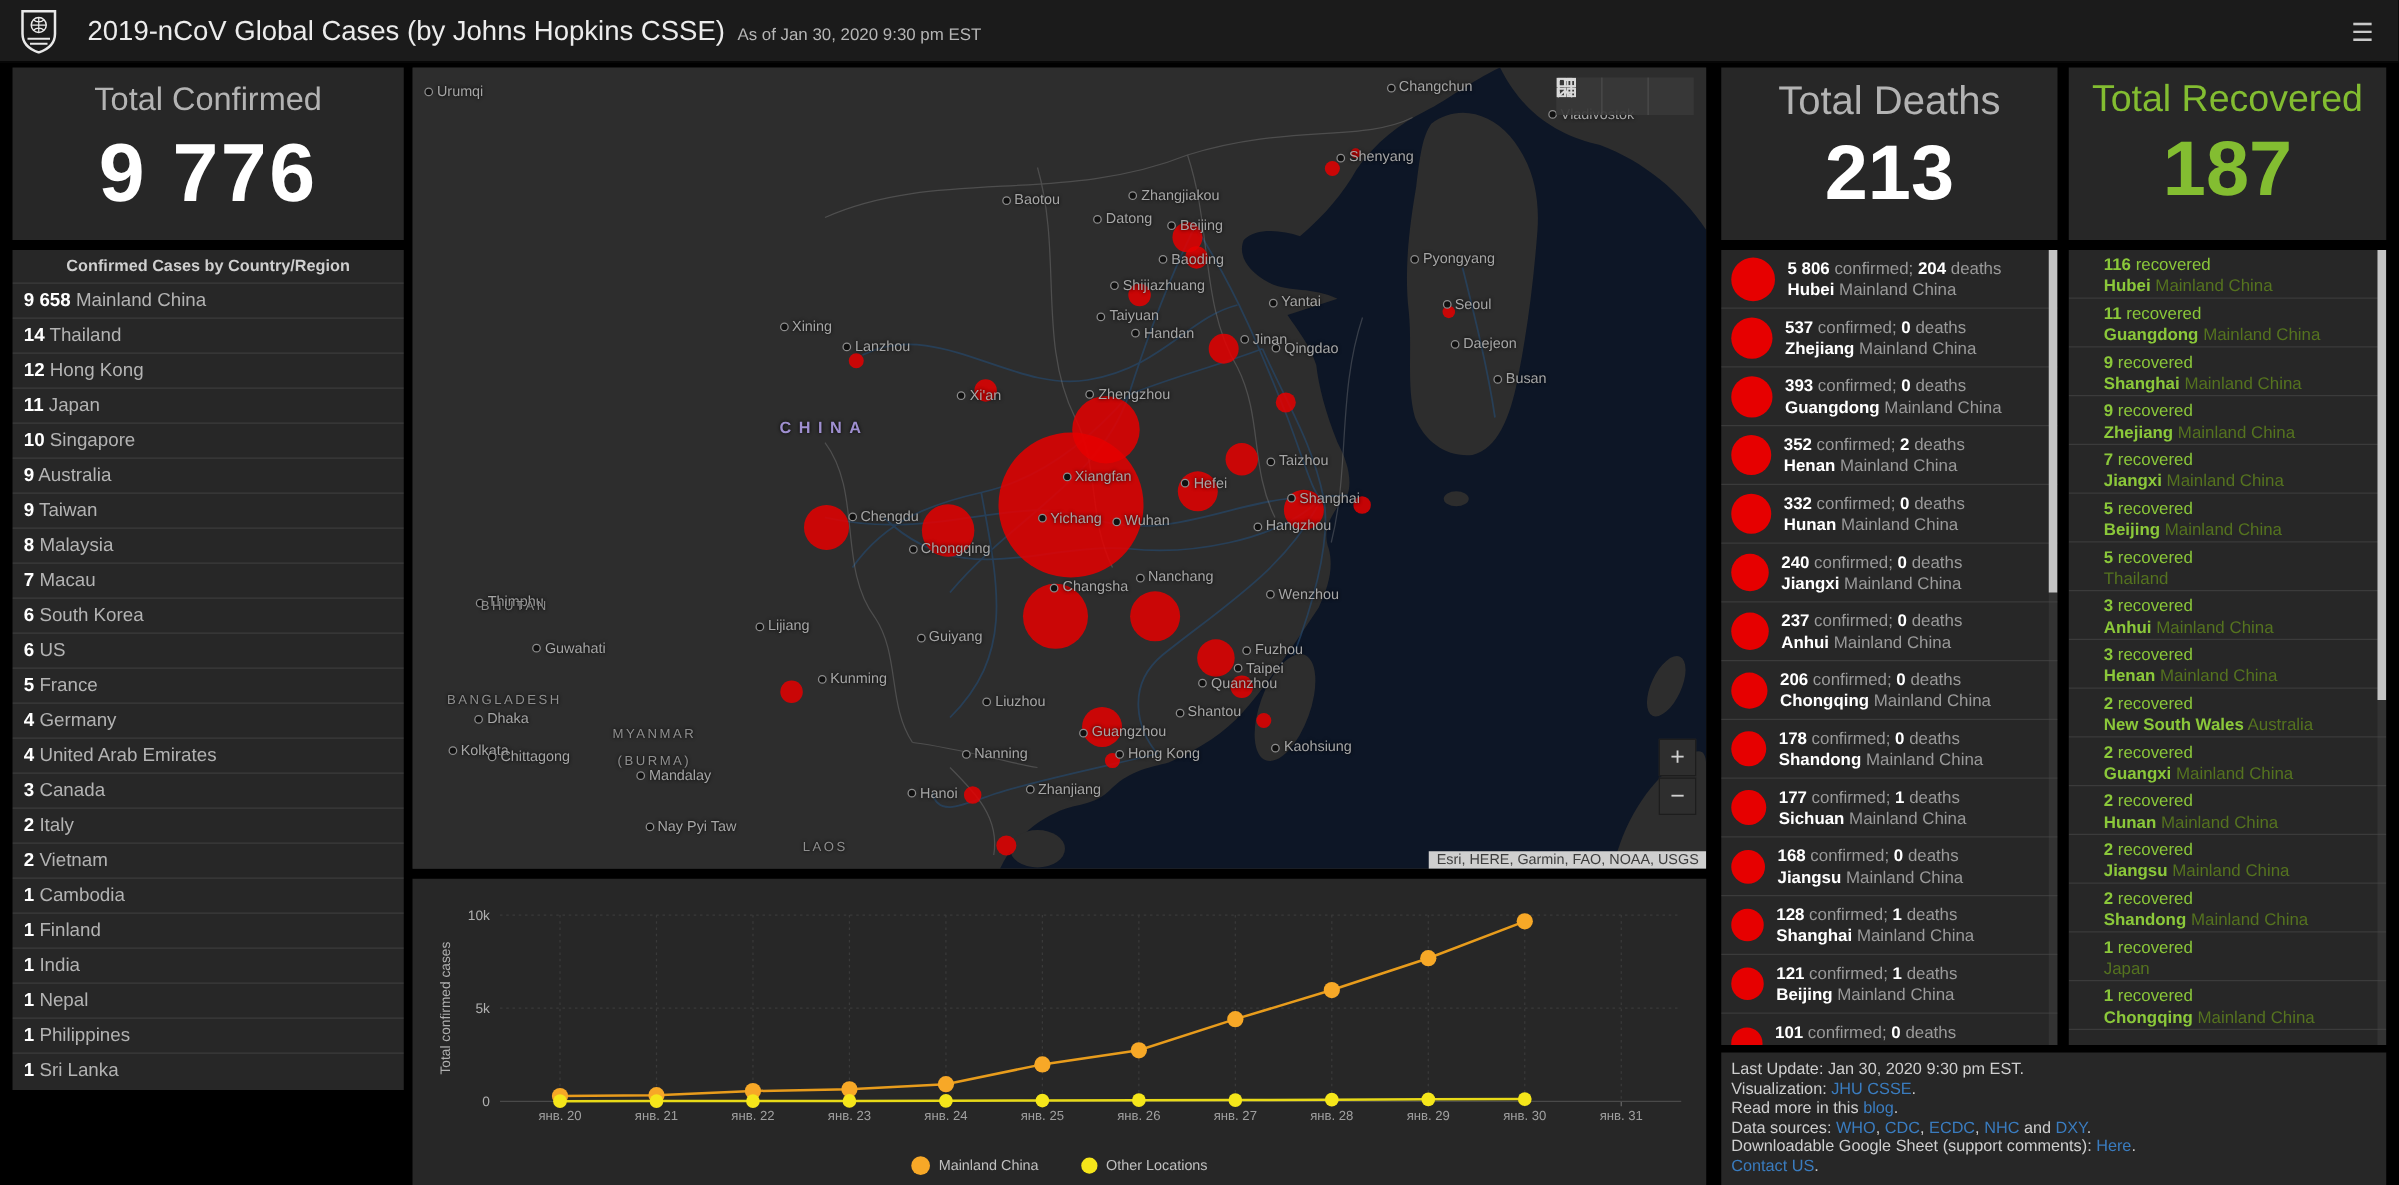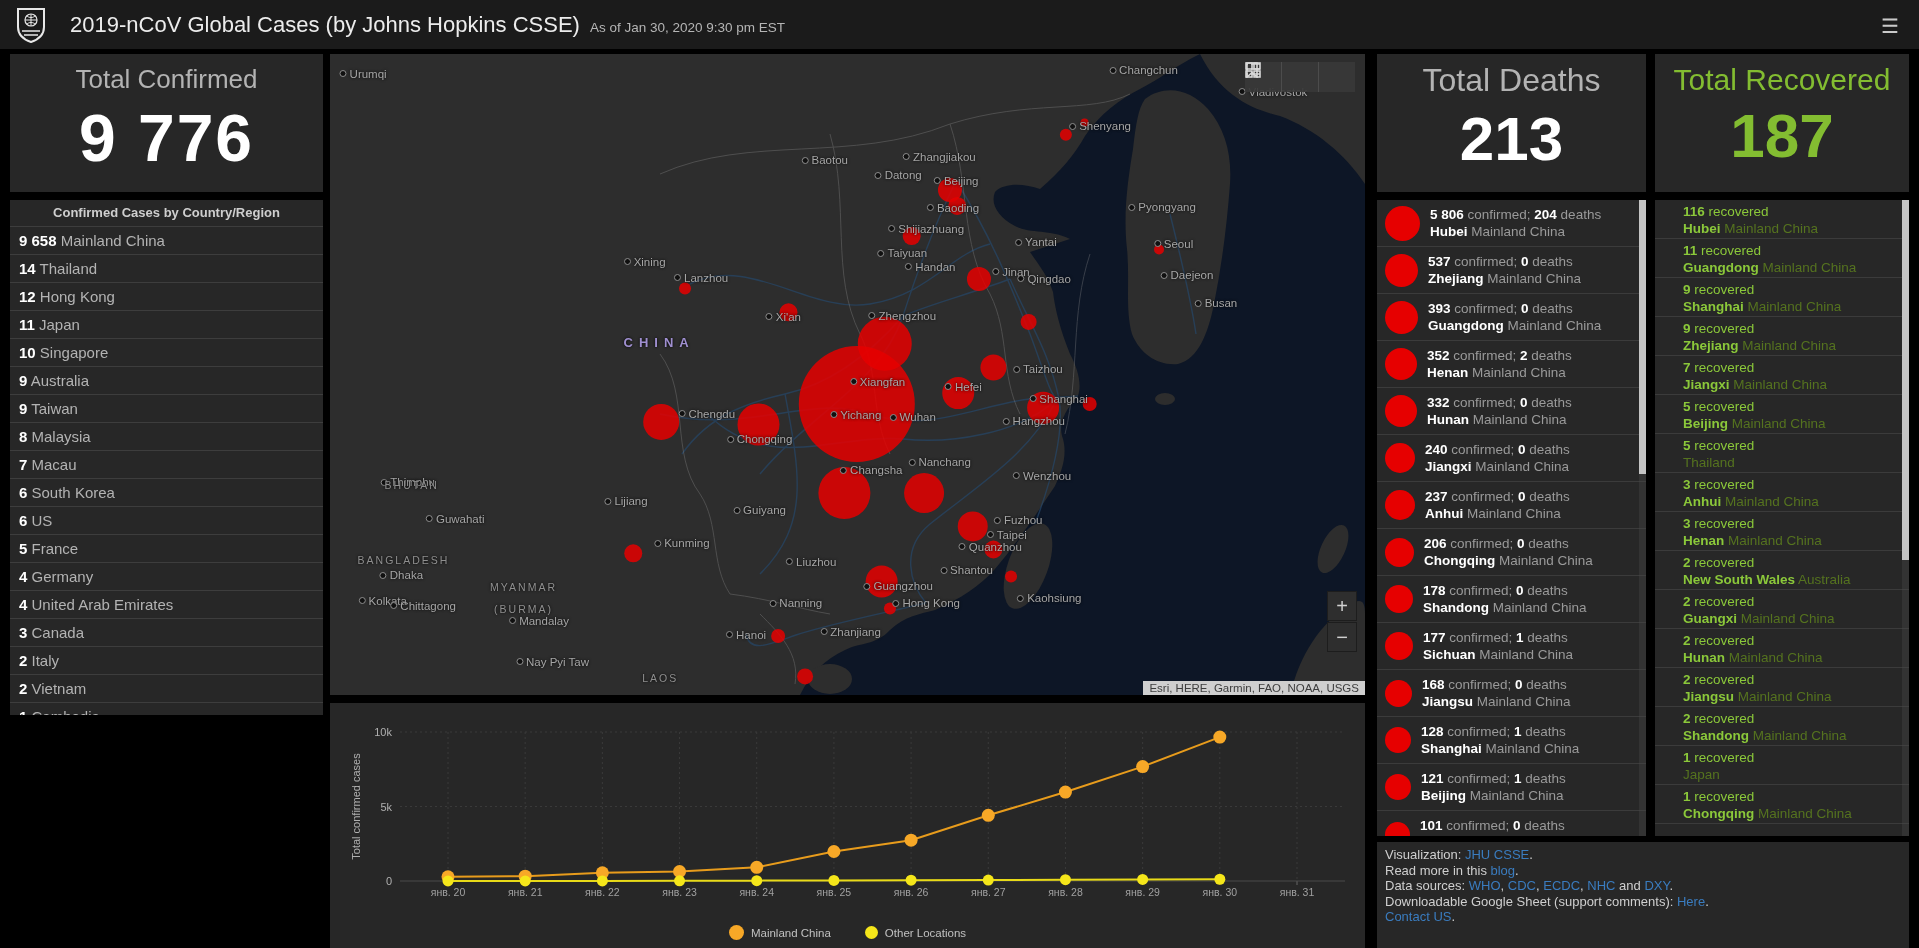--- a/index.html
+++ b/index.html
@@ -17,21 +17,21 @@
   #confirmed-panel{left:10px;top:54px;width:313px;height:138px;}
   #confirmed-panel .stat-title{font-size:26px;padding-top:10px;}
   #confirmed-panel .stat-value{font-size:66px;line-height:86px;letter-spacing:2px;}
   #deaths-panel{left:1377px;top:54px;width:269px;height:138px;}
   #deaths-panel .stat-title{font-size:32px;padding-top:8px;}
   #deaths-panel .stat-value{font-size:62px;line-height:80px;}
   #recovered-panel{left:1655px;top:54px;width:254px;height:138px;}
   #recovered-panel .stat-title{font-size:30px;padding-top:9px;color:#83bd31;}
   #recovered-panel .stat-value{font-size:62px;line-height:78px;color:#83bd31;}
   
-  #confirmed-list{left:10px;top:200px;width:313px;height:515px;overflow:hidden;}
+  #confirmed-list{left:10px;top:200px;width:313px;height:672px;overflow:hidden;}
   #confirmed-list-title{text-align:center;color:#cfcfcf;font-size:13px;font-weight:bold;line-height:26px;}
   .c-row{height:27px;line-height:27px;border-top:1px solid #3d3d3d;padding-left:9px;font-size:15px;color:#b3b3b3;cursor:pointer;white-space:nowrap;}
   .c-row b{color:#fff;font-weight:bold;}
   
   #map{left:330px;top:54px;width:1035px;height:641px;background:#2d2d2d;overflow:hidden;cursor:grab;}
   #map svg{position:absolute;left:0;top:0;}
   .map-label{position:absolute;transform:translate(-50%,-50%);color:#a6a6a6;font-size:11.5px;white-space:nowrap;display:flex;align-items:center;gap:3px;text-shadow:0 0 3px #000;}
   .map-label .dot{width:5px;height:5px;border-radius:50%;background:#101010;border:1px solid #8d8d8d;flex:0 0 auto;}
   .map-label.country{color:#9f8fd0;font-weight:bold;font-size:13px;letter-spacing:6px;}
   .map-label.region{color:#8f8f8f;font-size:10.5px;letter-spacing:2px;}
@@ -542,20 +542,21 @@
           <div><b>1</b> recovered</div>
           <div><b>Chongqing</b> <span class="dim">Mainland China</span></div>
         </div>
       </div>
     <div class="sbar" style="right:0;top:0;height:636px;opacity:.35;"></div>
     <div class="sthumb" style="right:0;top:0;height:360px;"></div>
   </div>
 
   <div id="info-panel" class="panel">
     <div id="info-lines">
+        <div class="info-line"><span>Last Update: Jan 30, 2020 9:30 pm EST.</span></div>
         <div class="info-line"><span>Visualization: </span><a href="#">JHU CSSE</a><span>.</span></div>
         <div class="info-line"><span>Read more in this </span><a href="#">blog</a><span>.</span></div>
         <div class="info-line"><span>Data sources: </span><a href="#">WHO</a><span>, </span><a href="#">CDC</a><span>, </span><a href="#">ECDC</a><span>, </span><a href="#">NHC</a><span> and </span><a href="#">DXY</a><span>.</span></div>
         <div class="info-line"><span>Downloadable Google Sheet (support comments): </span><a href="#">Here</a><span>.</span></div>
         <div class="info-line"><a href="#">Contact US</a><span>.</span></div>
       </div>
   </div>
 
 </div>
 

